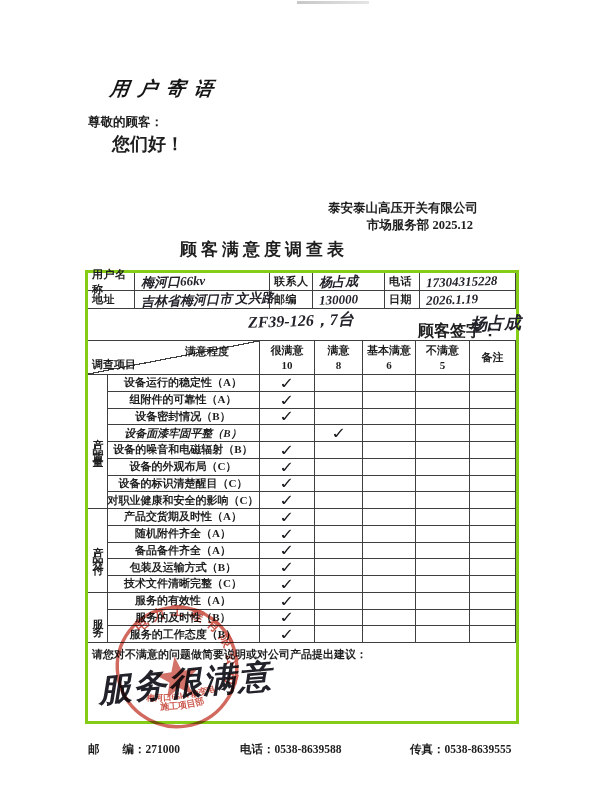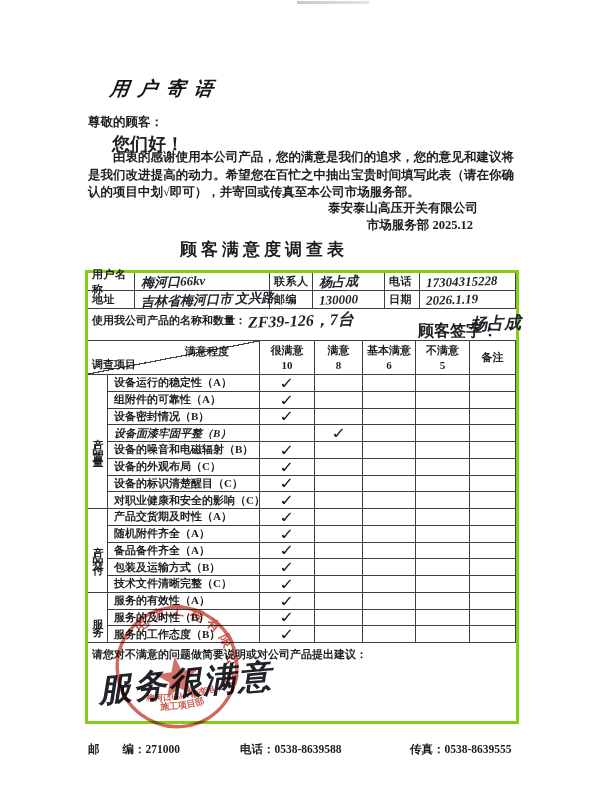--- a/index.html
+++ b/index.html
@@ -38,21 +38,21 @@
   .corner{position:relative;justify-content:flex-start;
           background:linear-gradient(to bottom right,transparent calc(50% - 0.6px),#3f3f3f calc(50% - 0.6px),#3f3f3f calc(50% + 0.6px),transparent calc(50% + 0.6px));}
   .corner-top{position:absolute;right:30px;top:3px;font-size:11px;font-weight:bold;}
   .corner-bottom{position:absolute;left:4px;bottom:2px;font-size:11px;font-weight:bold;}
   .hdr{flex-direction:column;line-height:15px;}
   .hdr-label{font-size:11px;font-weight:bold;}
   .hdr-score{font-size:11px;font-weight:bold;}
   .survey-grid{display:grid;grid-template-columns:20px 152px 55px 48px 53px 54px 46px;grid-auto-rows:16.75px;}
   .group-cell{writing-mode:vertical-rl;text-orientation:upright;letter-spacing:6px;
               font-size:11px;font-weight:bold;justify-content:center;}
-  .item-cell{justify-content:flex-start;padding:0 7px 0 6px;}
+  .item-cell{justify-content:center;padding:0 7px 0 6px;}
   .item-text{font-size:11px;font-weight:bold;white-space:nowrap;}
   .item-grade{font-size:11px;font-weight:bold;white-space:nowrap;}
   .check{font-family:"DejaVu Sans",sans-serif;font-size:14px;font-weight:bold;color:#17171c;
          transform:rotate(-6deg) scaleX(1.35);}
   .suggestion-row{position:relative;height:78px;box-sizing:border-box;}
   .suggestion-label{position:absolute;left:4px;top:4px;font-size:11px;font-weight:bold;}
   .suggestion-note{position:absolute;left:10px;top:18px;font-size:33px;letter-spacing:2px;
                    transform:rotate(-5deg);z-index:30;}
   
   .stamp{position:absolute;left:113px;top:603px;width:128px;height:128px;z-index:20;
@@ -64,21 +64,20 @@
 </style>
 </head>
 <body>
 
 <div class="sheet">
   <div class="scan-line"></div>
 
   <div class="abs greeting">用户寄语</div>
   <div class="abs salu">尊敬的顾客：</div>
   <div class="abs hello">您们好！</div>
-  <div class="abs intro">由衷的感谢使用本公司产品，您的满意是我们的追求，您的意见和建议将是我们改进提高的动力。希望您在百忙之中抽出宝贵时间填写此表（请在你确认的项目中划√即可），并寄回或传真至本公司市场服务部。</div>
   <div class="abs company">泰安泰山高压开关有限公司</div>
   <div class="abs dept">市场服务部 2025.12</div>
 
   <div class="abs form-title">顾客满意度调查表</div>
 
   <div class="abs form-table">
 
     <div class="info-grid">
       <div class="cell lbl">用户名称</div>
       <div class="cell val">
@@ -101,21 +100,20 @@
       <div class="cell val">
           <span class="hand">130000</span>
         </div>
       <div class="cell lbl">日期</div>
       <div class="cell val">
           <span class="hand">2026.1.19</span>
         </div>
     </div>
 
     <div class="product-row">
-      <span class="product-label">使用我公司产品的名称和数量：</span>
       <span class="product-value hand">ZF39-126，7台</span>
       <span class="sign-label">顾客签字：</span>
       <span class="sign-value hand">杨占成</span>
     </div>
 
     <div class="header-grid">
       <div class="cell corner">
         <span class="corner-top">满意程度</span>
         <span class="corner-bottom">调查项目</span>
       </div>

